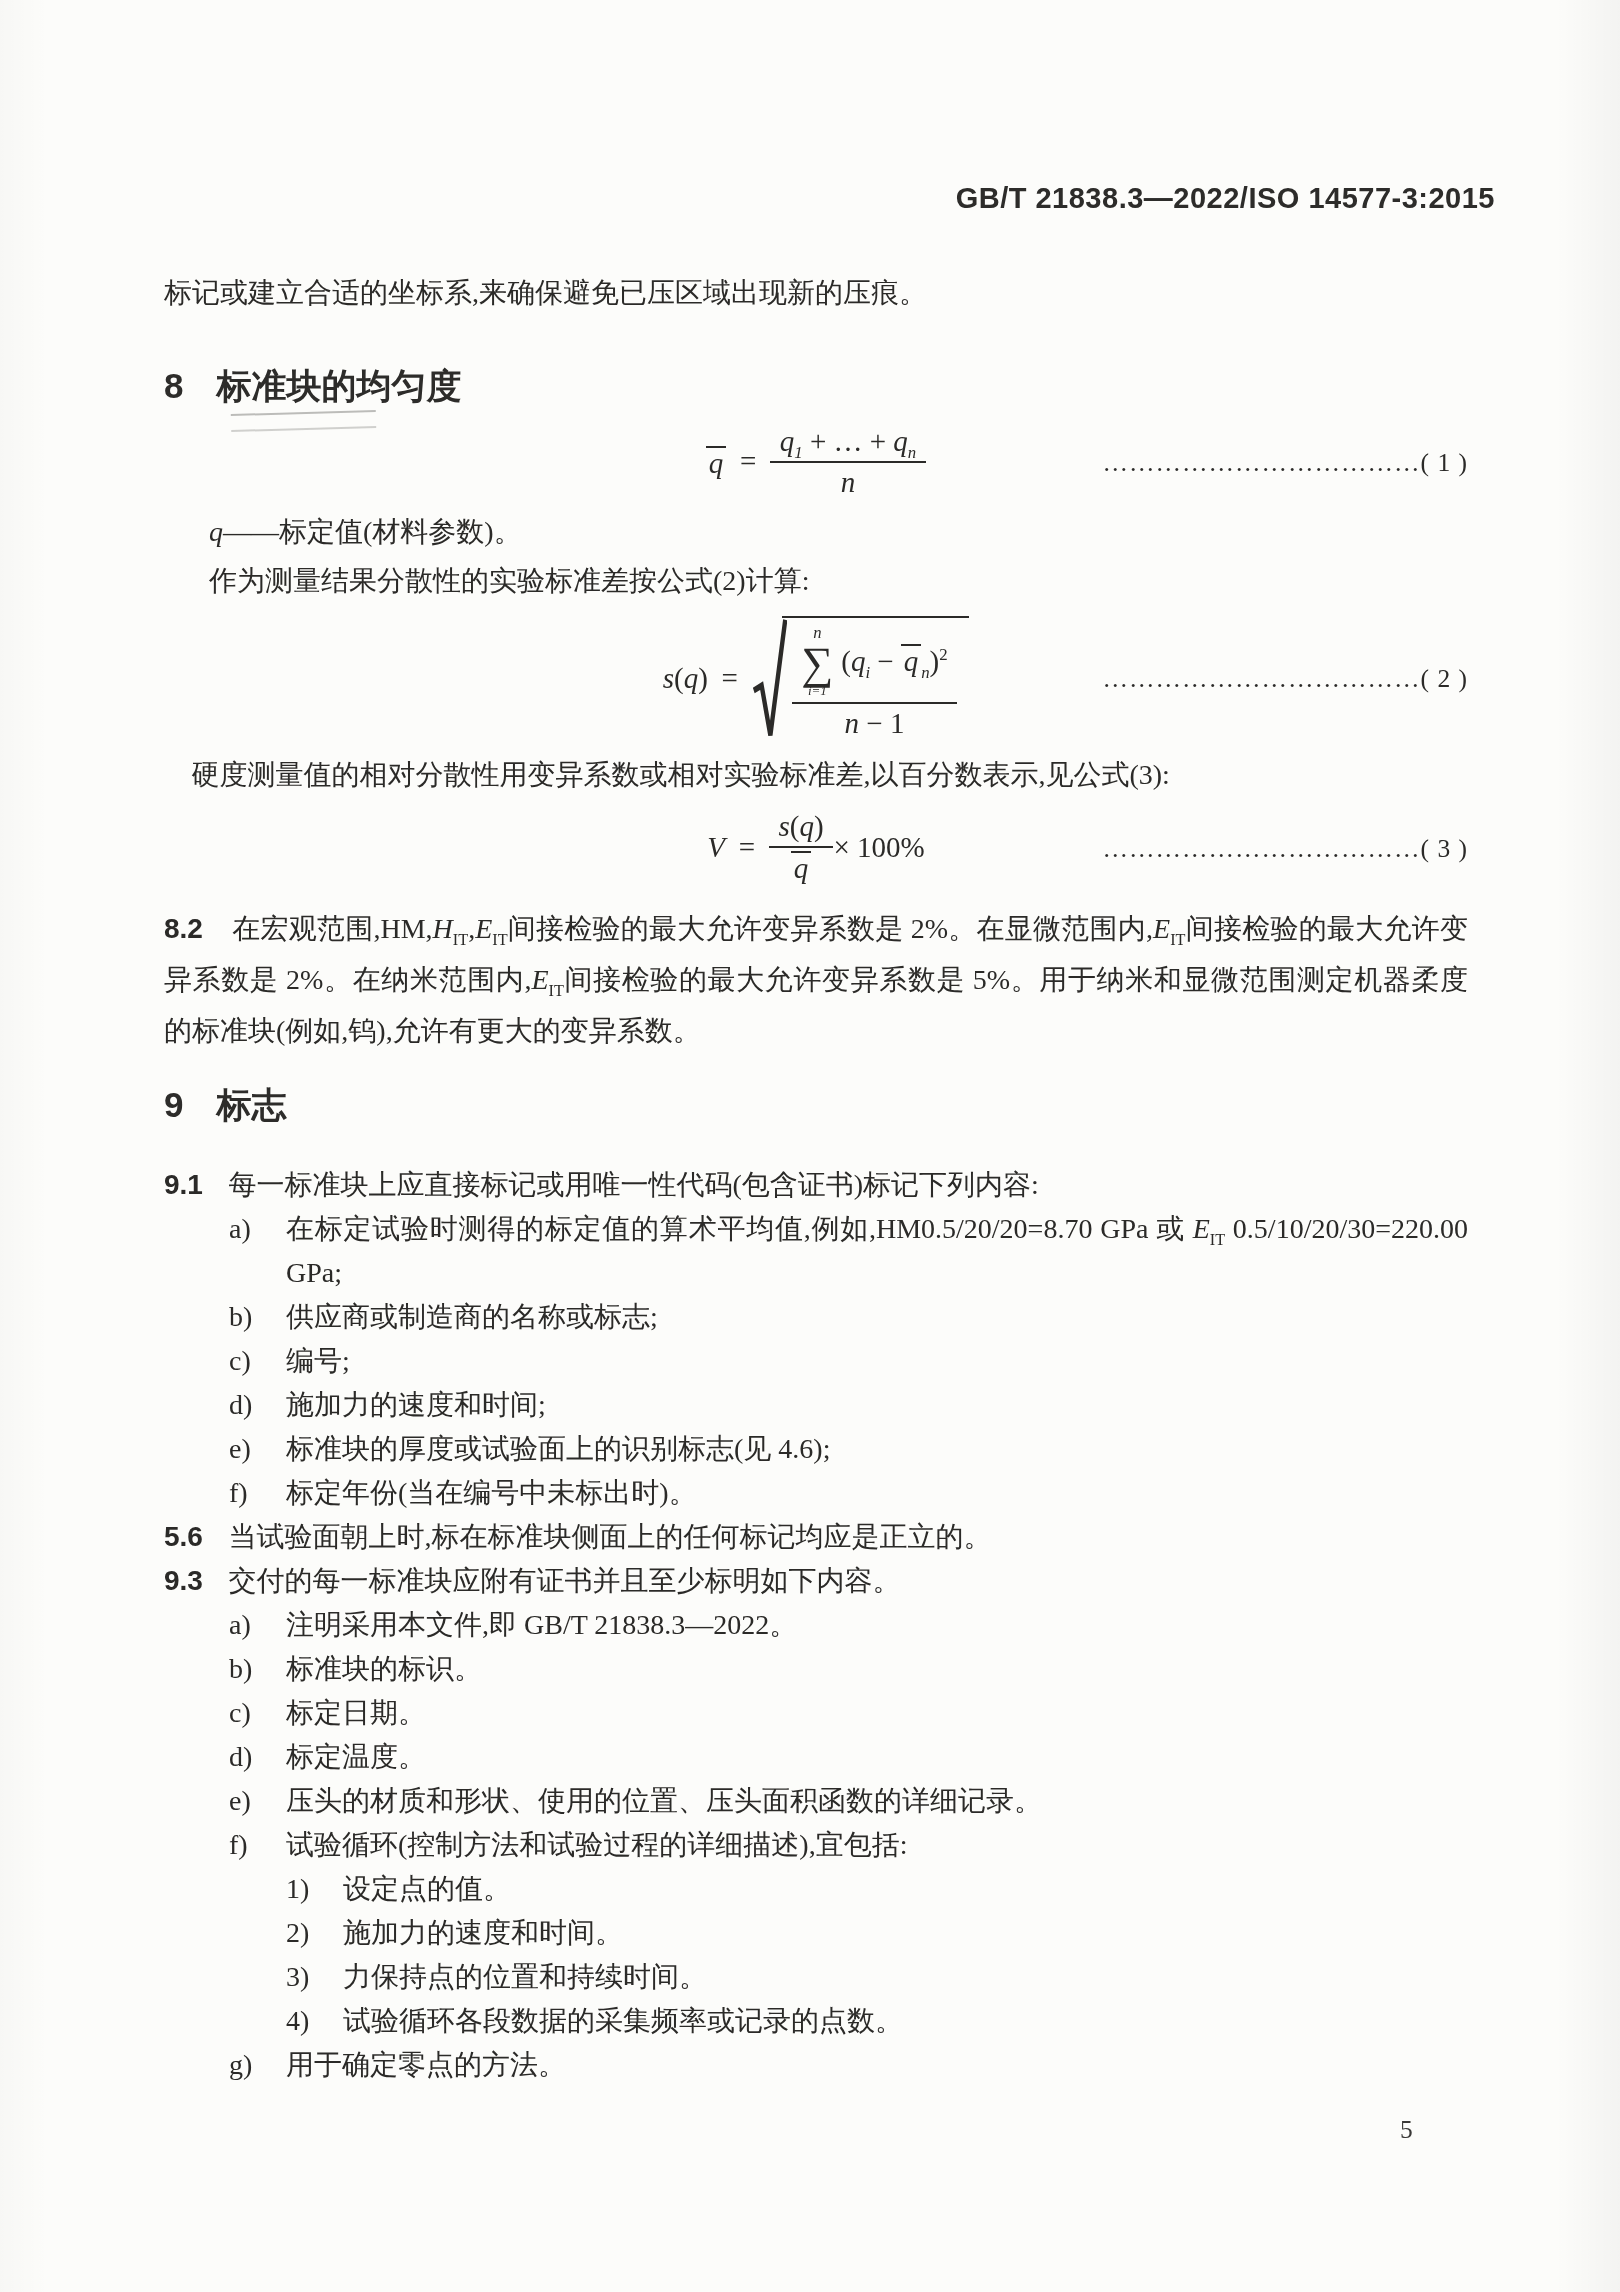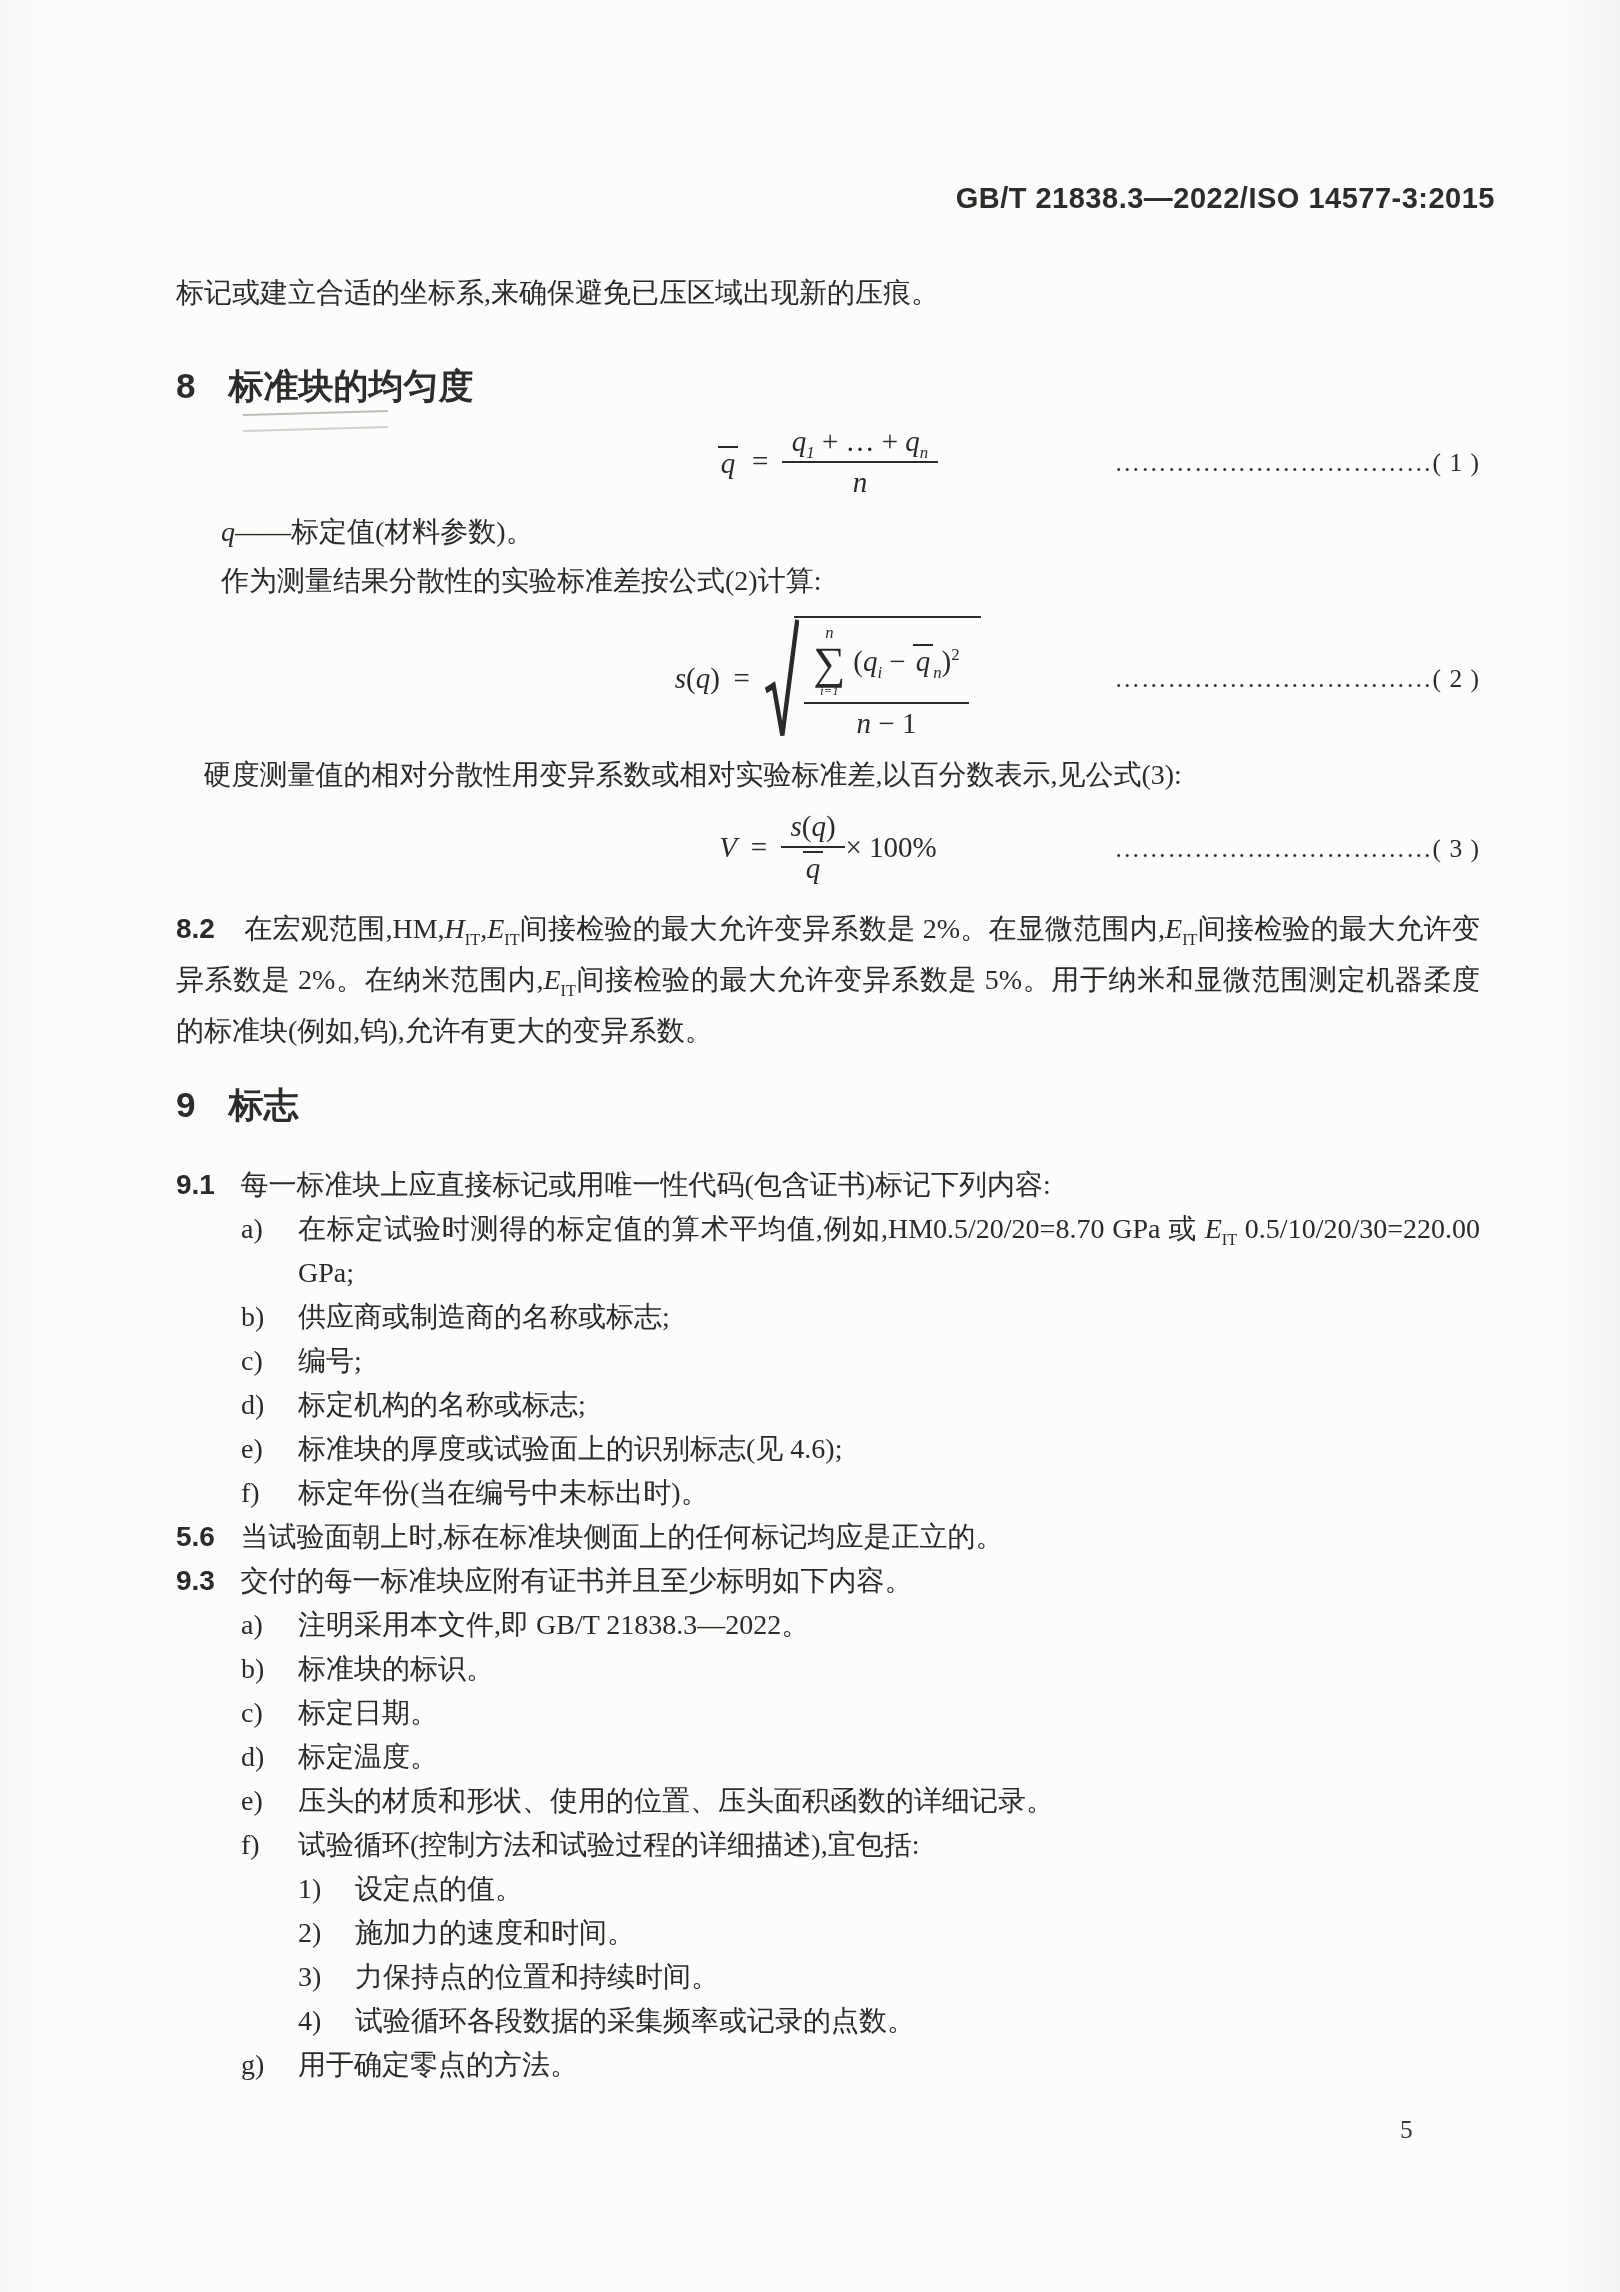--- a/index.html
+++ b/index.html
@@ -15,21 +15,21 @@
   .page::before{
     content:"";position:absolute;inset:0;pointer-events:none;
     background:linear-gradient(90deg,rgba(0,0,0,0.02),rgba(0,0,0,0) 3%,rgba(0,0,0,0) 96%,rgba(0,0,0,0.035));
   }
   .header{
     position:absolute;top:182px;right:125px;
     font-family:"Liberation Sans","DejaVu Sans",sans-serif;
     font-weight:700;font-size:29px;letter-spacing:0.5px;color:#2d2c2a;
   }
   .content{
-    position:absolute;top:267px;left:176px;width:1304px;
+    position:absolute;top:267px;left:164px;width:1304px;
     font-size:28px;line-height:51px;
   }
   .body-text{margin:0;}
   .just{text-align:justify;}
   .sec-heading{
     margin:42px 0 0 0;font-size:35px;line-height:51px;
     font-family:"Liberation Sans","DejaVu Sans",sans-serif;font-weight:700;color:#2d2c2a;
   }
   .sec-num{margin-right:33px;}
   .clause{margin-top:43px;}
@@ -181,21 +181,21 @@
       <div class="li">
         <span class="li-label">b)</span>
         <span class="li-body">供应商或制造商的名称或标志;</span>
       </div>
       <div class="li">
         <span class="li-label">c)</span>
         <span class="li-body">编号;</span>
       </div>
       <div class="li">
         <span class="li-label">d)</span>
-        <span class="li-body">标定机构的名称或标志;</span>
+        <span class="li-body">施加力的速度和时间;</span>
       </div>
       <div class="li">
         <span class="li-label">e)</span>
         <span class="li-body">标准块的厚度或试验面上的识别标志(见 4.6);</span>
       </div>
       <div class="li">
         <span class="li-label">f)</span>
         <span class="li-body">标定年份(当在编号中未标出时)。</span>
       </div>
     </div>

